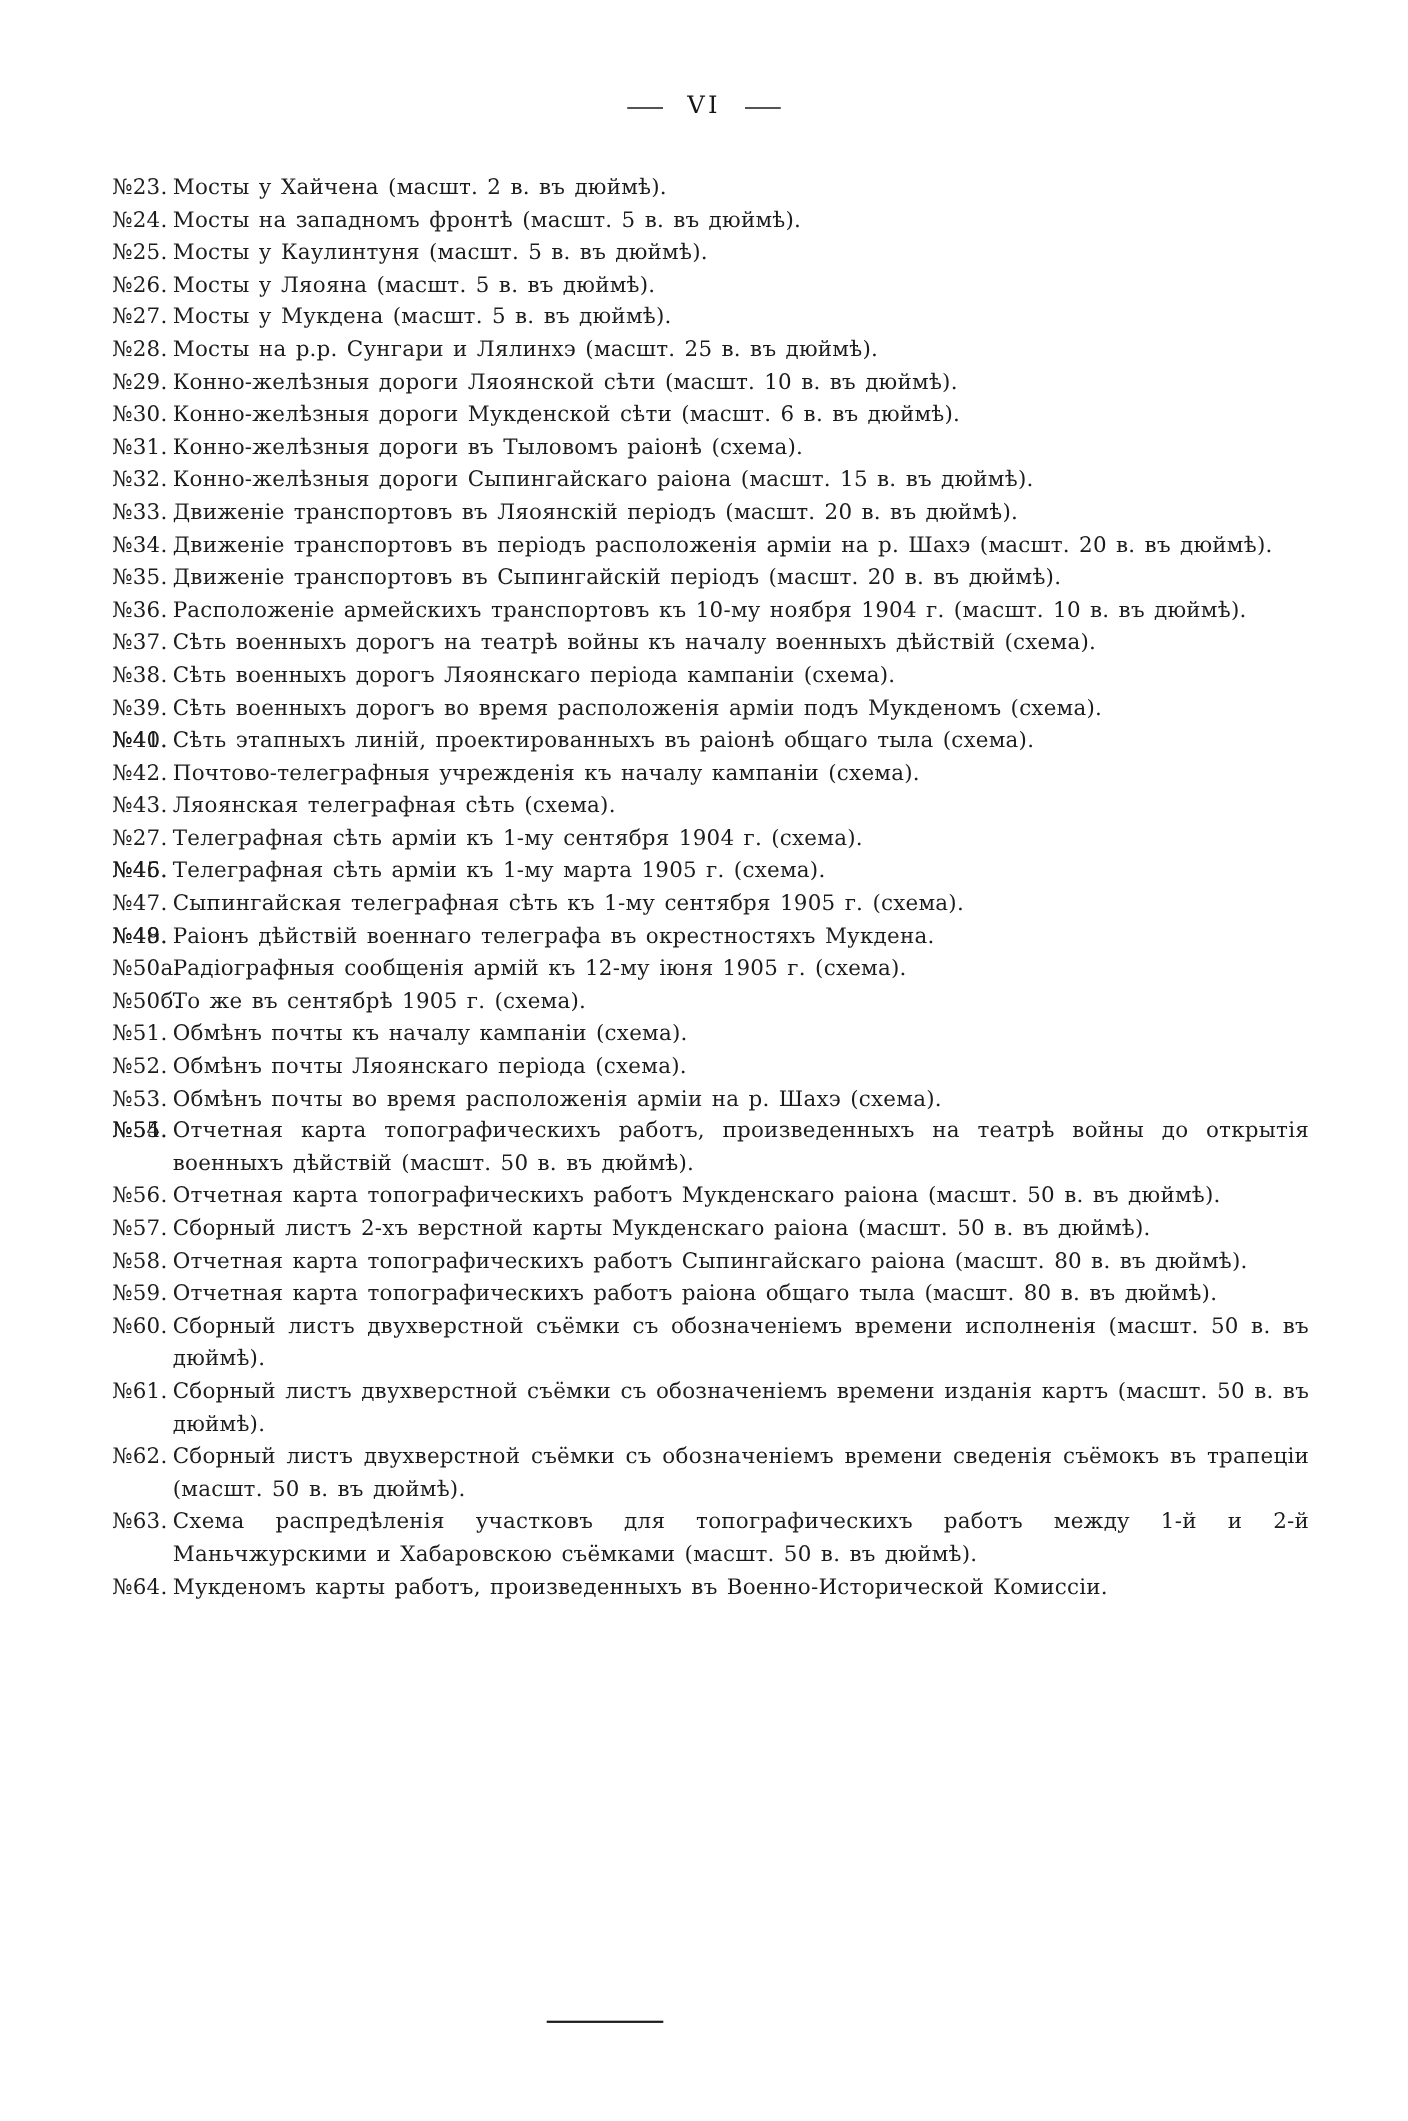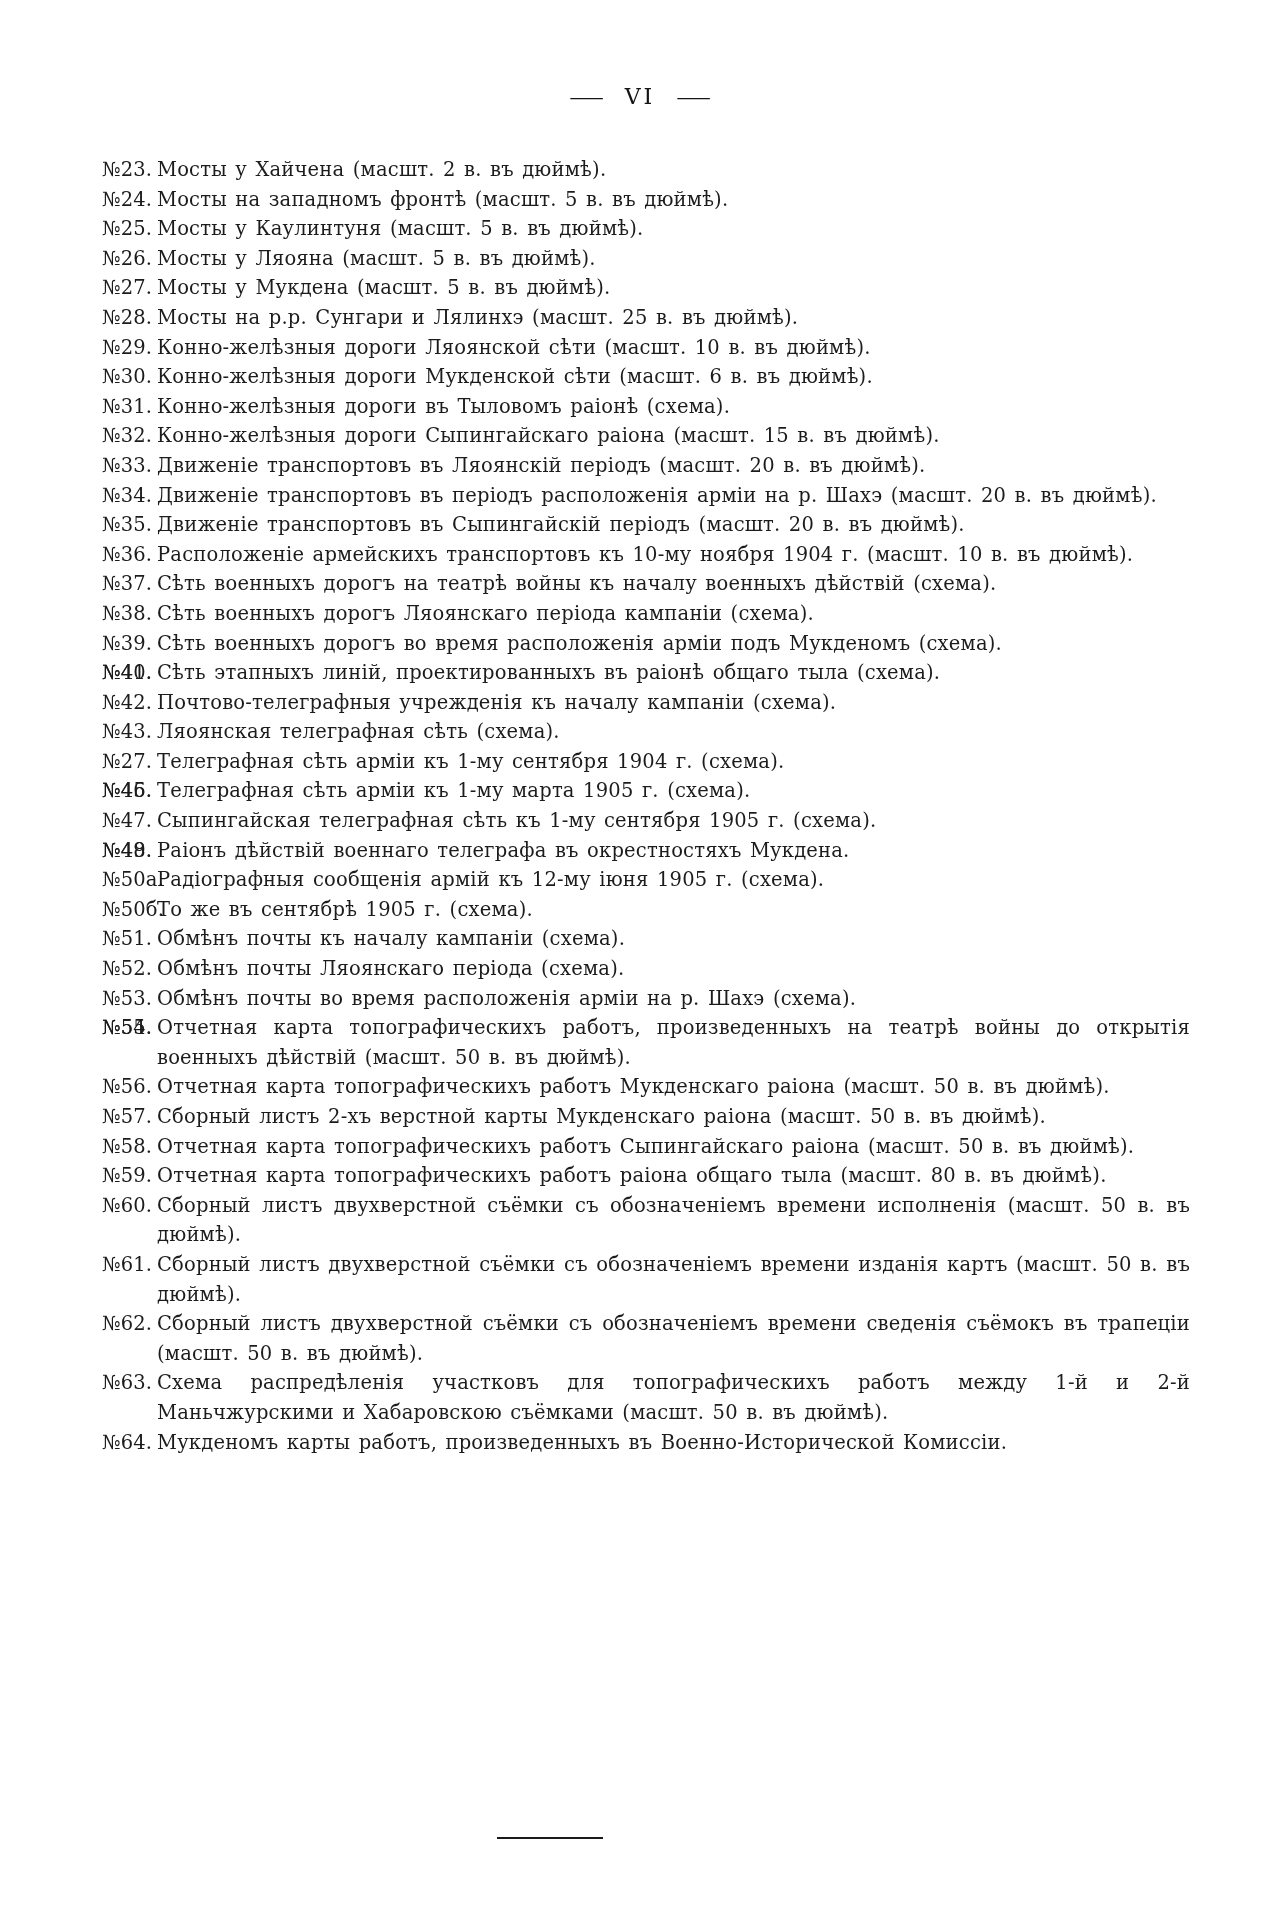--- a/index.html
+++ b/index.html
@@ -358,21 +358,21 @@
         <span class="num">57.</span>
       </span>
     <span class="text">Сборный листъ 2-хъ верстной карты Мукденскаго раіона (масшт. 50 в. въ дюймѣ).</span>
   </div>
 
   <div class="row">
     <span class="label">
         <span class="no">№</span>
         <span class="num">58.</span>
       </span>
-    <span class="text">Отчетная карта топографическихъ работъ Сыпингайскаго раіона (масшт. 50 в. въ дюймѣ).</span>
+    <span class="text">Отчетная карта топографическихъ работъ Сыпингайскаго раіона (масшт. 80 в. въ дюймѣ).</span>
   </div>
 
   <div class="row">
     <span class="label">
         <span class="no">№</span>
         <span class="num">59.</span>
       </span>
     <span class="text">Отчетная карта топографическихъ работъ раіона общаго тыла (масшт. 80 в. въ дюймѣ).</span>
   </div>
 

